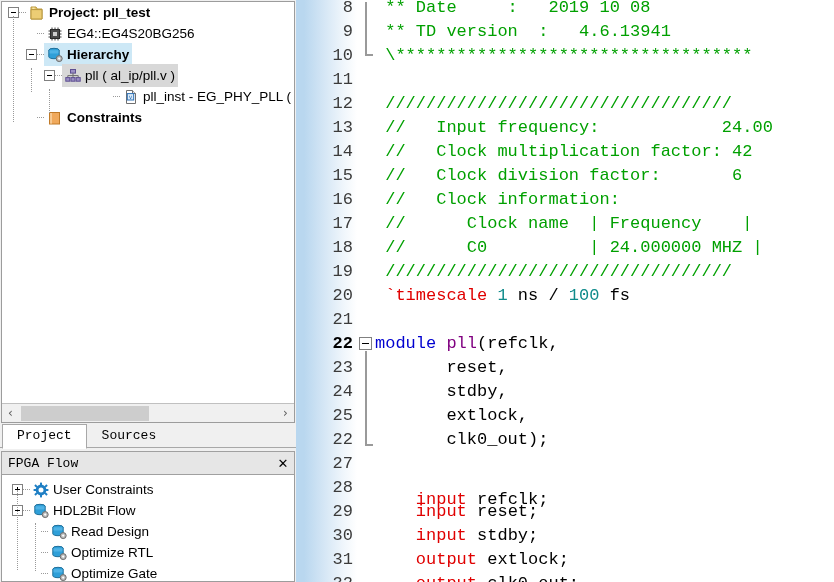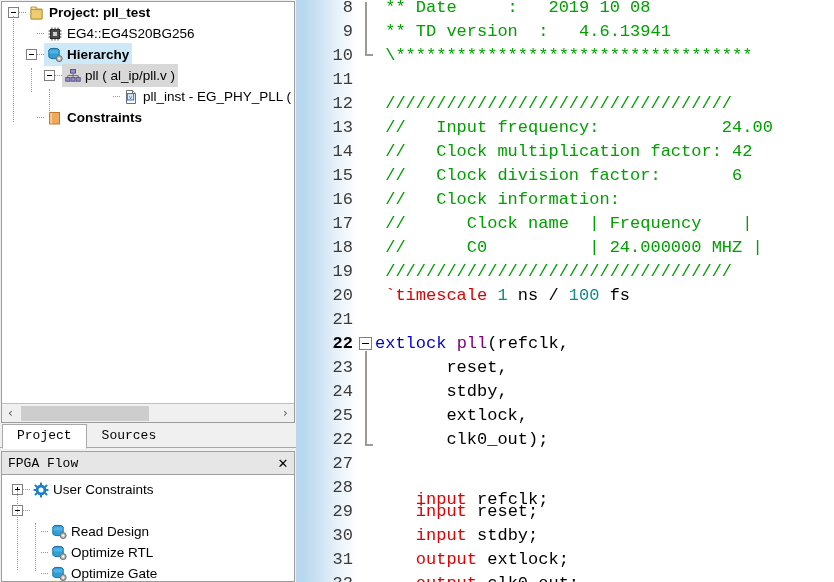--- a/index.html
+++ b/index.html
@@ -342,20 +342,32 @@
                     <circle cx="8" cy="8" r="2.5" fill="#ffffff"></circle>
                   </svg>
                 </span>
                 <span class="lbl">User Constraints</span>
               </span>
             </div>
             <div class="trow" style="position: absolute; left: 0px; right: 0px; top: 22px;">
               <span style="flex: 0 0 10px; height: 1px;"></span>
               <span class="exp"></span>
               <span class="dots" style="flex: 0 0 7px;"></span>
+              <span style="display: inline-flex; align-items: center; padding: 1px 3px;">
+                <span class="ico">
+                  <svg width="16" height="16" viewBox="0 0 16 16">
+                    <ellipse cx="7" cy="3.2" rx="5.2" ry="1.9" fill="#2f9fd8" stroke="#1d6f9b"></ellipse>
+                    <path d="M1.8 3.2v3.2c0 1.05 2.33 1.9 5.2 1.9s5.2-.85 5.2-1.9V3.2" fill="#4fb3e6" stroke="#1d6f9b"></path>
+                    <path d="M1.8 6.6v3.2c0 1.05 2.33 1.9 5.2 1.9s5.2-.85 5.2-1.9V6.6" fill="#2f9fd8" stroke="#1d6f9b"></path>
+                    <circle cx="12.2" cy="11.6" r="3" fill="#b9b9b9" stroke="#6e6e6e"></circle>
+                    <circle cx="12.2" cy="11.6" r="1.1" fill="#fff"></circle>
+                  </svg>
+                </span>
+                <span class="lbl">HDL2Bit Flow</span>
+              </span>
             </div>
             <div class="trow" style="position: absolute; left: 0px; right: 0px; top: 43px;">
               <span style="flex: 0 0 28px; height: 1px;"></span>
               <span style="display: inline-block; width: 11px; height: 11px; flex: 0 0 11px;"></span>
               <span class="dots" style="flex: 0 0 7px;"></span>
               <span style="display: inline-flex; align-items: center; padding: 1px 3px;">
                 <span class="ico">
                   <svg width="16" height="16" viewBox="0 0 16 16">
                     <ellipse cx="7" cy="3.2" rx="5.2" ry="1.9" fill="#2f9fd8" stroke="#1d6f9b"></ellipse>
                     <path d="M1.8 3.2v3.2c0 1.05 2.33 1.9 5.2 1.9s5.2-.85 5.2-1.9V3.2" fill="#4fb3e6" stroke="#1d6f9b"></path>
@@ -453,21 +465,21 @@
         <div class="cline" style="top: 92px;"><span class="cmt"> //////////////////////////////////</span></div>
         <div class="cline" style="top: 116px;"><span class="cmt"> //   Input frequency:            24.00</span></div>
         <div class="cline" style="top: 140px;"><span class="cmt"> //   Clock multiplication factor: 42</span></div>
         <div class="cline" style="top: 164px;"><span class="cmt"> //   Clock division factor:       6</span></div>
         <div class="cline" style="top: 188px;"><span class="cmt"> //   Clock information:</span></div>
         <div class="cline" style="top: 212px;"><span class="cmt"> //      Clock name  | Frequency    |</span></div>
         <div class="cline" style="top: 236px;"><span class="cmt"> //      C0          | 24.000000 MHZ |</span></div>
         <div class="cline" style="top: 260px;"><span class="cmt"> //////////////////////////////////</span></div>
         <div class="cline" style="top: 284px;"><span class="kw-red"> `timescale </span><span class="num-teal">1</span><span class="plain"> ns </span><span class="plain">/</span><span class="plain"> </span><span class="num-teal">100</span><span class="plain"> fs</span></div>
         <div class="cline" style="top: 308px;"><span class="plain"></span></div>
-        <div class="cline" style="top: 332px;"><span class="kw-blue">extlock </span><span class="ident-purple">pll</span><span class="plain">(refclk,</span></div>
+        <div class="cline" style="top: 332px;"><span class="kw-blue">module </span><span class="ident-purple">pll</span><span class="plain">(refclk,</span></div>
         <div class="cline" style="top: 356px;"><span class="plain">       reset,</span></div>
         <div class="cline" style="top: 380px;"><span class="plain">       stdby,</span></div>
         <div class="cline" style="top: 404px;"><span class="plain">       extlock,</span></div>
         <div class="cline" style="top: 428px;"><span class="plain">       clk0_out);</span></div>
         <div class="cline" style="top: 452px;"><span class="plain"></span></div>
         <div class="cline" style="top: 476px; margin-top: 12px;"><span class="kw-red">    input</span><span class="plain"> refclk;</span></div>
         <div class="cline" style="top: 500px;"><span class="kw-red">    input</span><span class="plain"> reset;</span></div>
         <div class="cline" style="top: 524px;"><span class="kw-red">    input</span><span class="plain"> stdby;</span></div>
         <div class="cline" style="top: 548px;"><span class="kw-red">    output</span><span class="plain"> extlock;</span></div>
         <div class="cline" style="top: 572px;"><span class="kw-red">    output</span><span class="plain"> clk0_out;</span></div>

